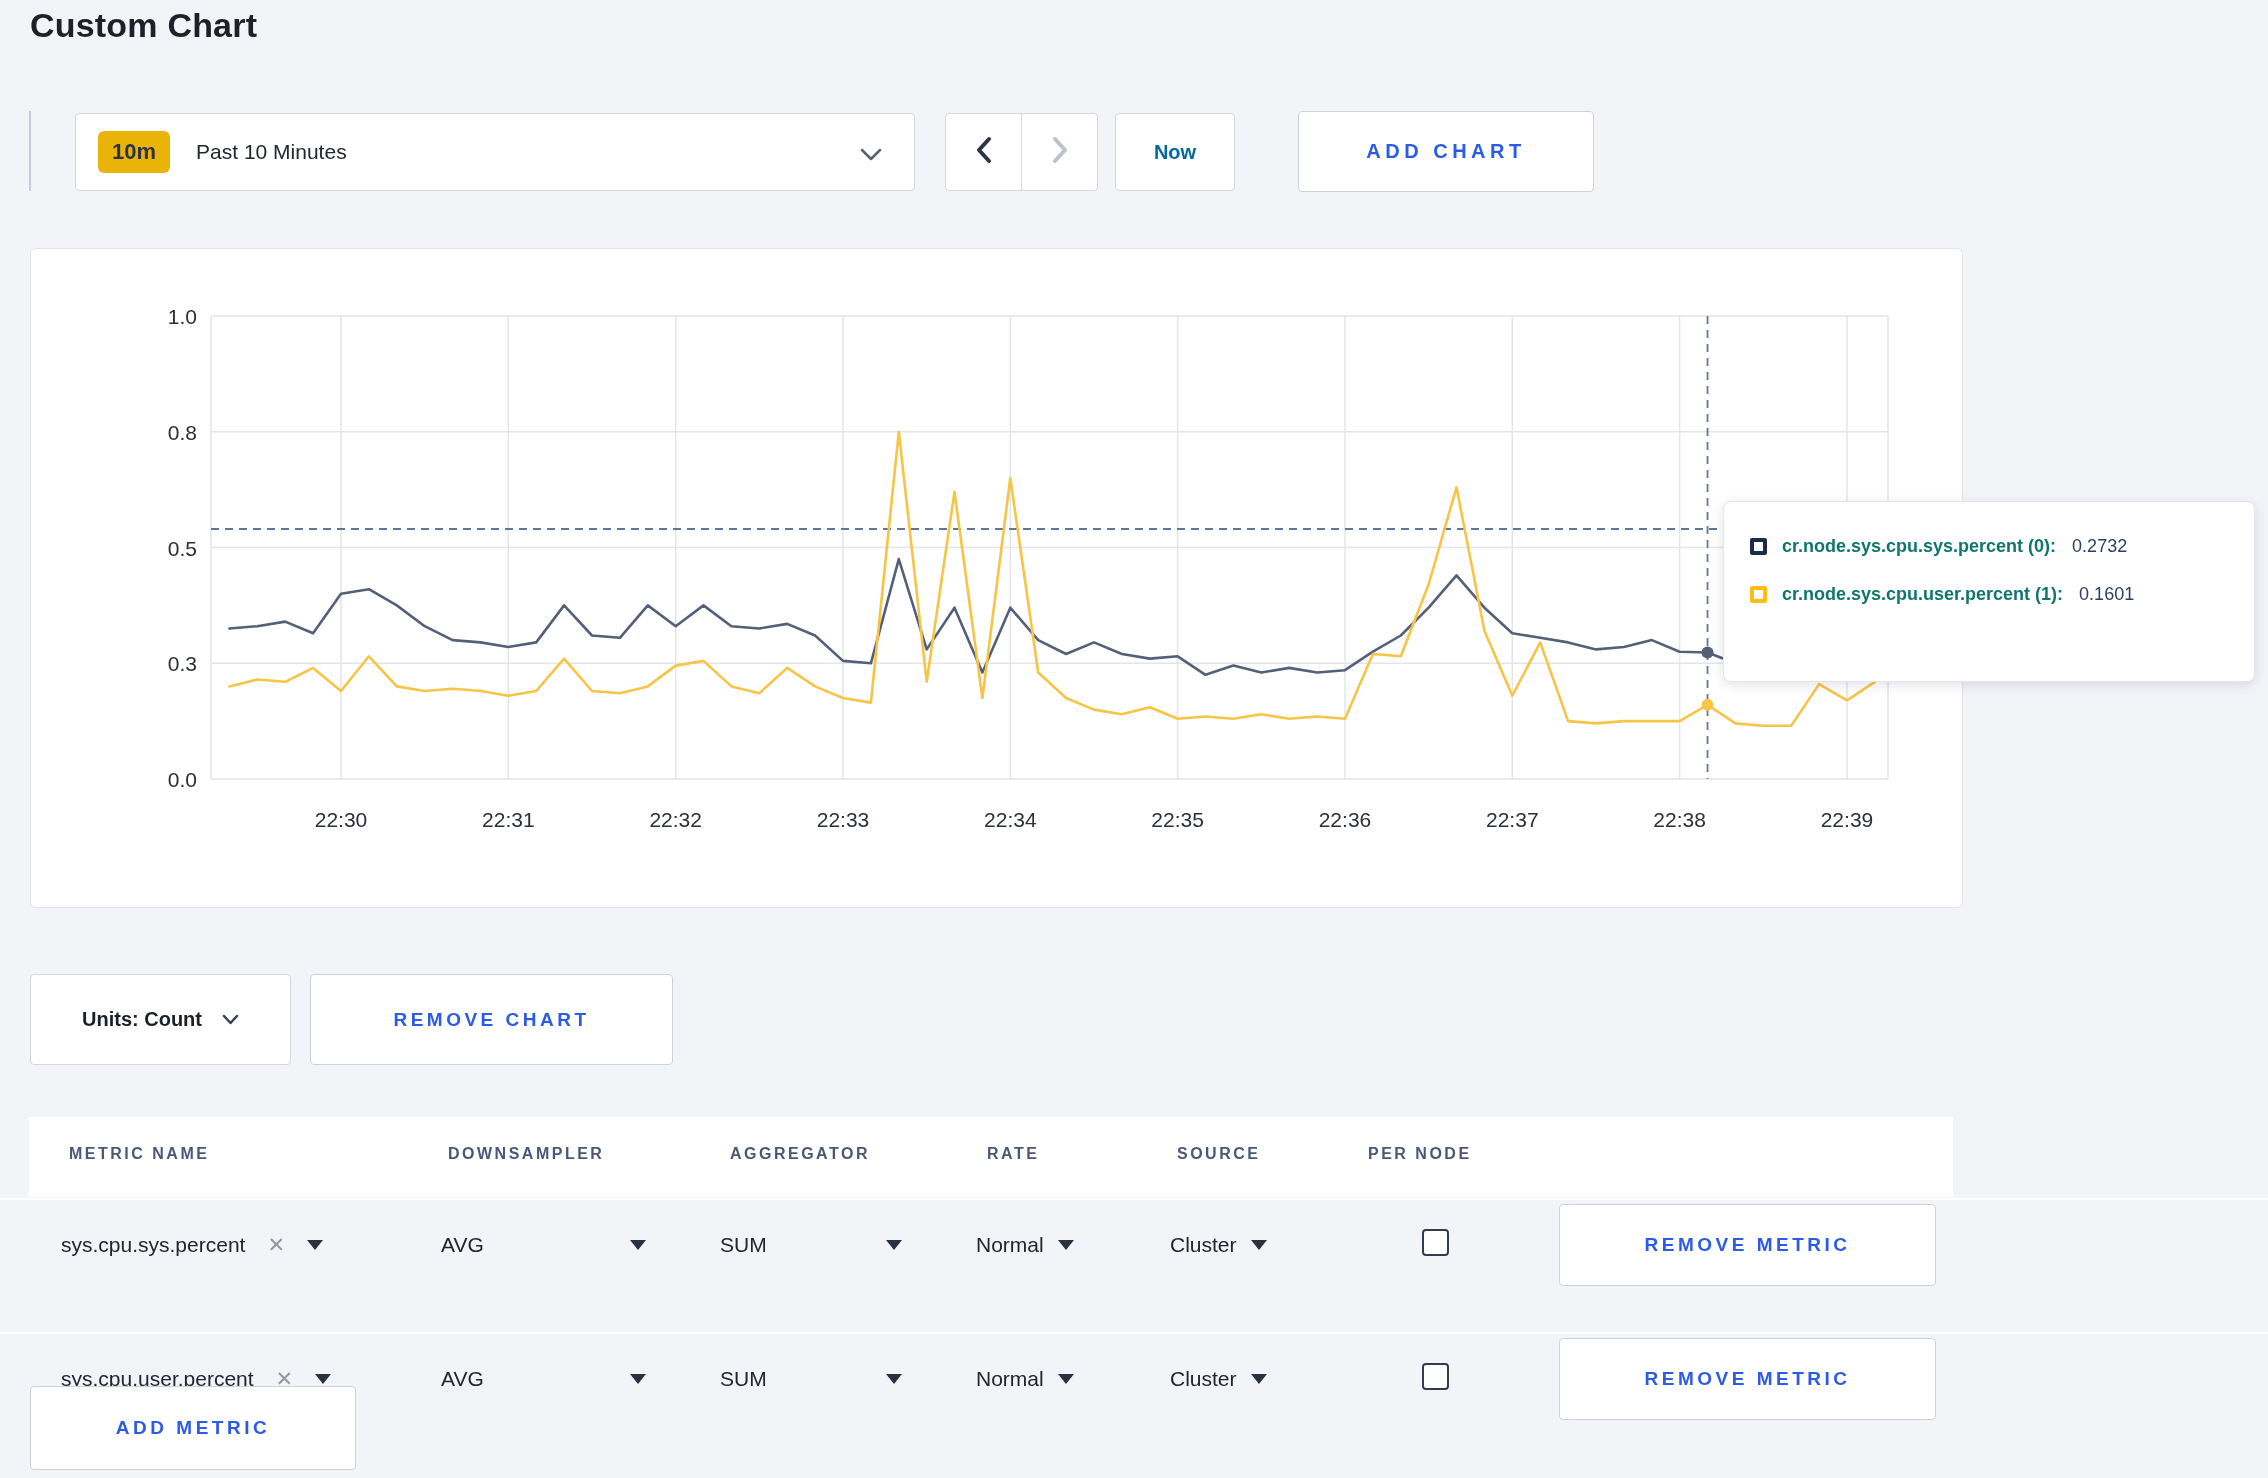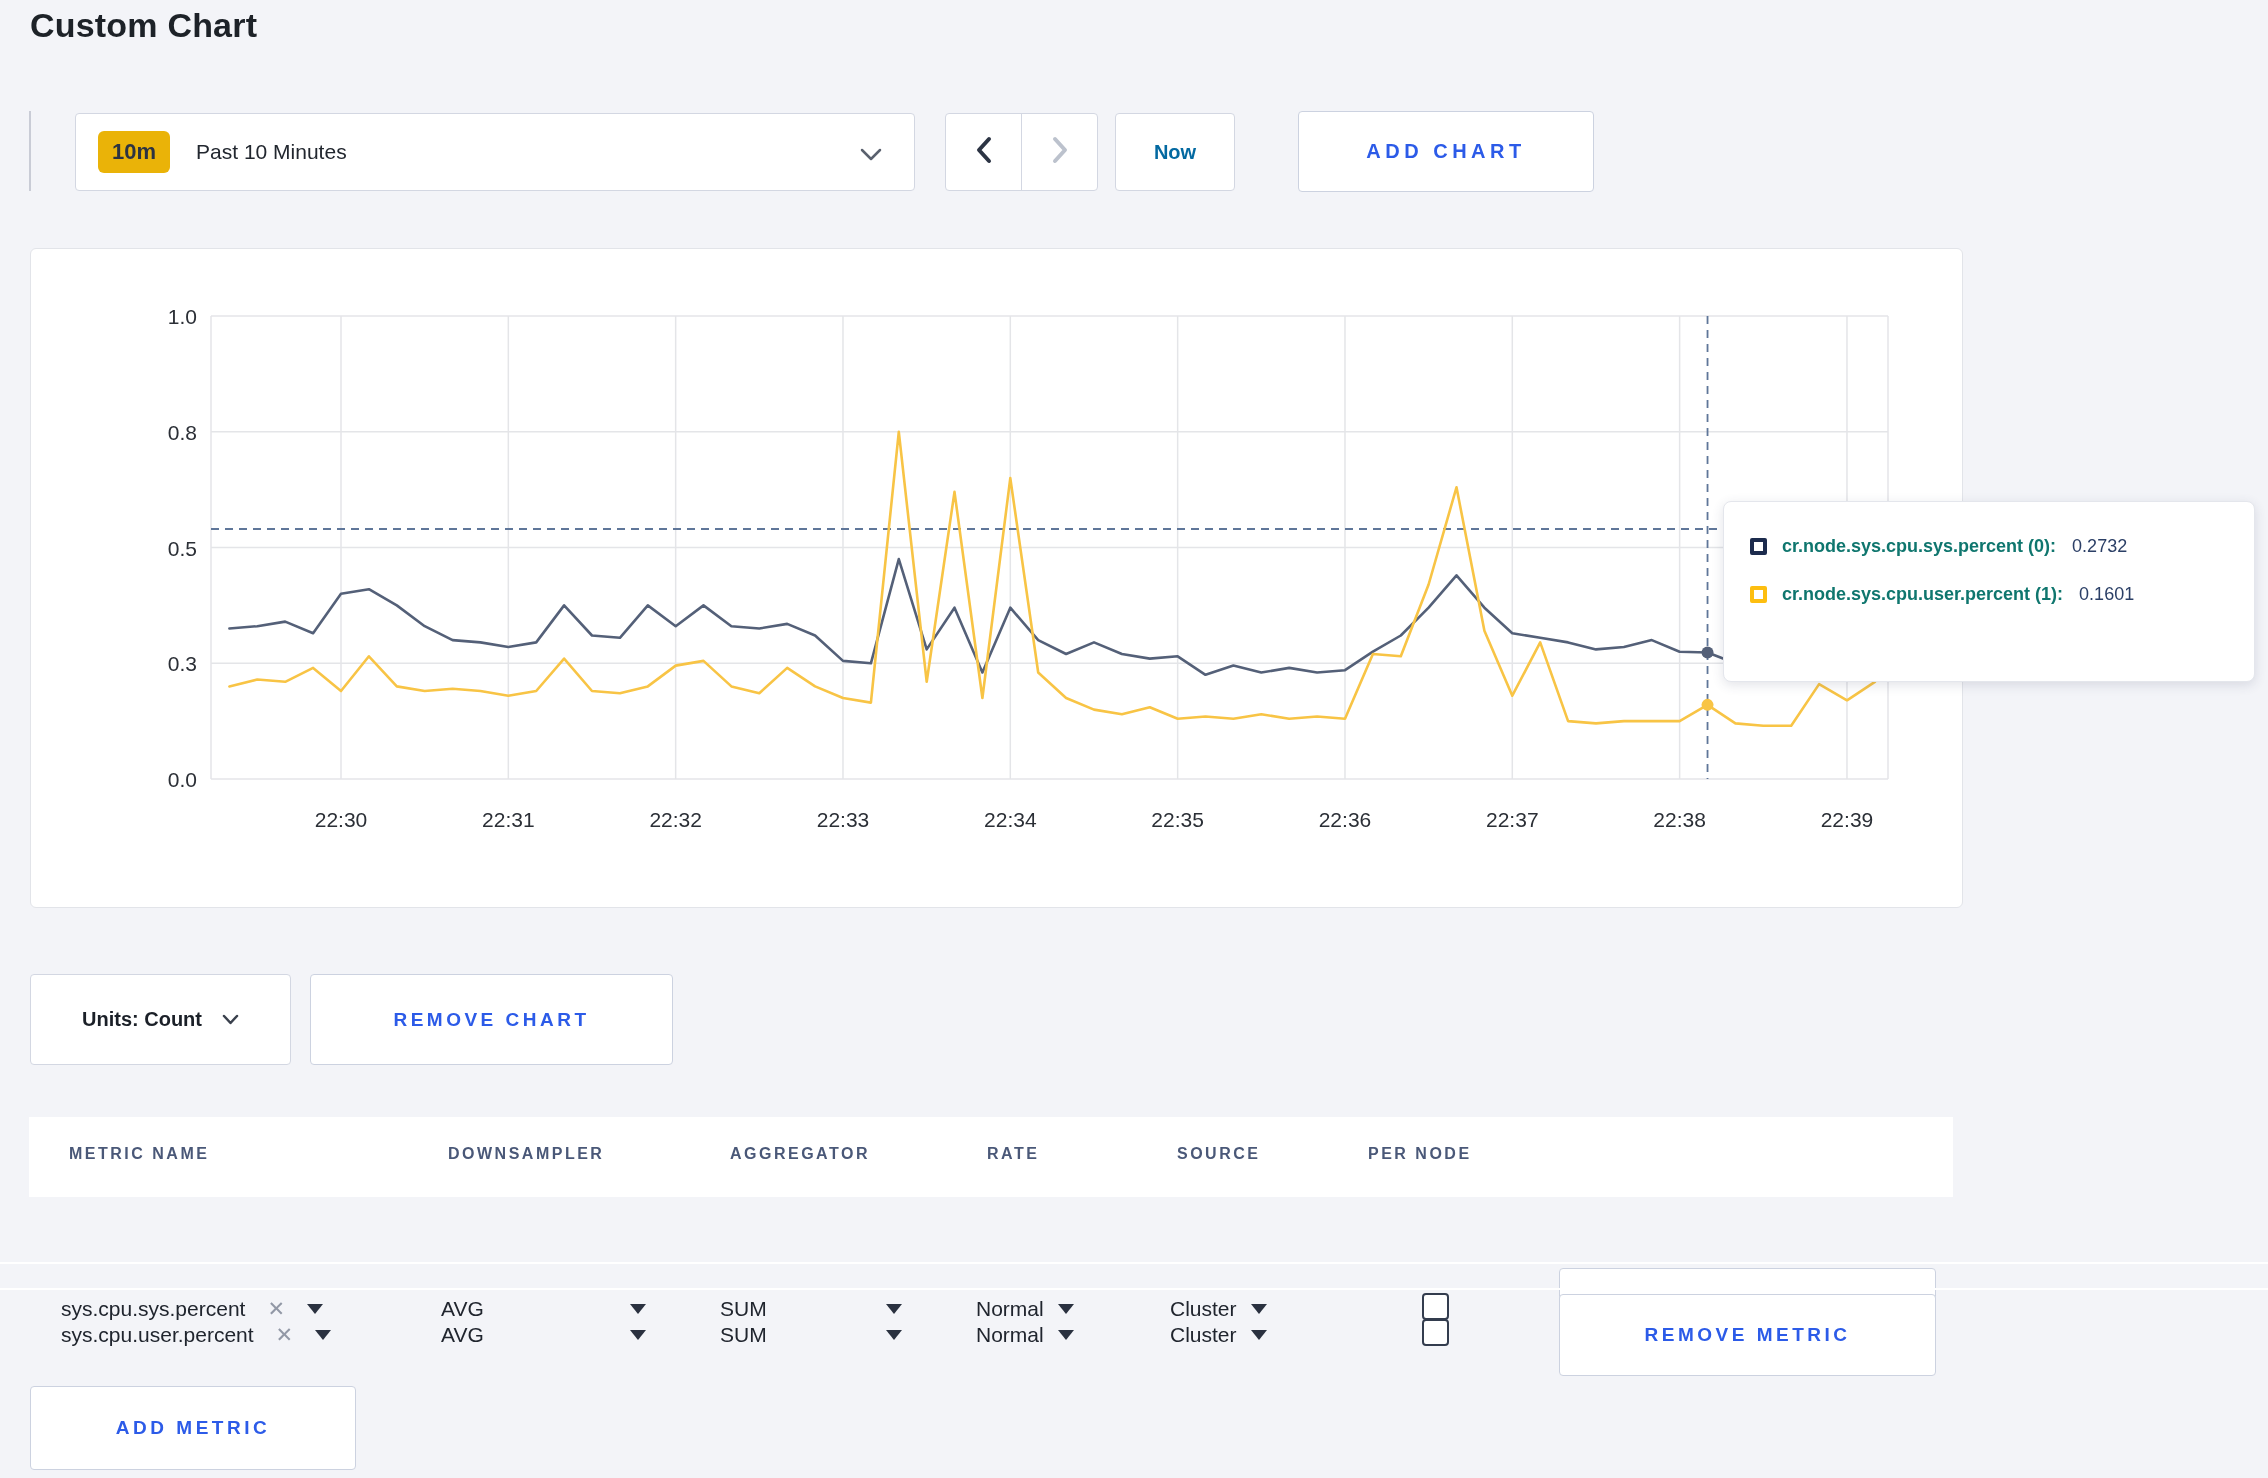--- a/index.html
+++ b/index.html
@@ -94,22 +94,22 @@
     font-size:16px;font-weight:600;color:#4a5878;letter-spacing:2.5px;
     white-space:nowrap;
   }
   .th0{left:40px;} .th1{left:419px;} .th2{left:701px;} .th3{left:958px;}
   .th4{left:1148px;} .th5{left:1339px;}
 
   .metric-row{
     left:0;width:2268px;height:90px;
     border-top:2px solid #fff;
   }
-  #metric-row-0{top:1262px;}
-  #metric-row-1{top:1288px;}
+  #metric-row-0{top:1198px;}
+  #metric-row-1{top:1332px;}
   .cell{position:absolute;top:0;height:100%;display:flex;align-items:center;font-size:21px;color:#20252e;}
   .c-metric{left:61px;cursor:pointer;}
   .c-metric .x-icon{margin-left:22px;font-size:21px;color:#9298a6;}
   .c-metric .caret{margin-left:22px;}
   .c-ds{left:441px;cursor:pointer;}
   .c-ds-caret{left:630px;cursor:pointer;}
   .c-agg{left:720px;cursor:pointer;}
   .c-agg-caret{left:886px;cursor:pointer;}
   .c-rate{left:976px;cursor:pointer;text-align:center;}
   .c-rate .caret{margin-left:14px;}

